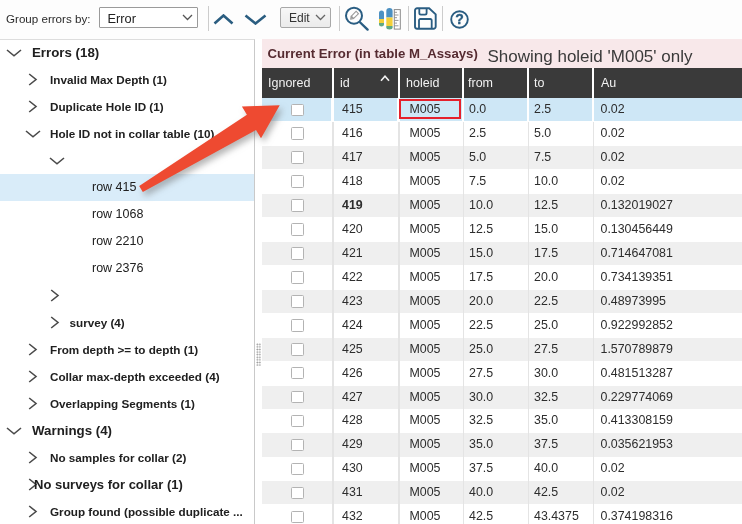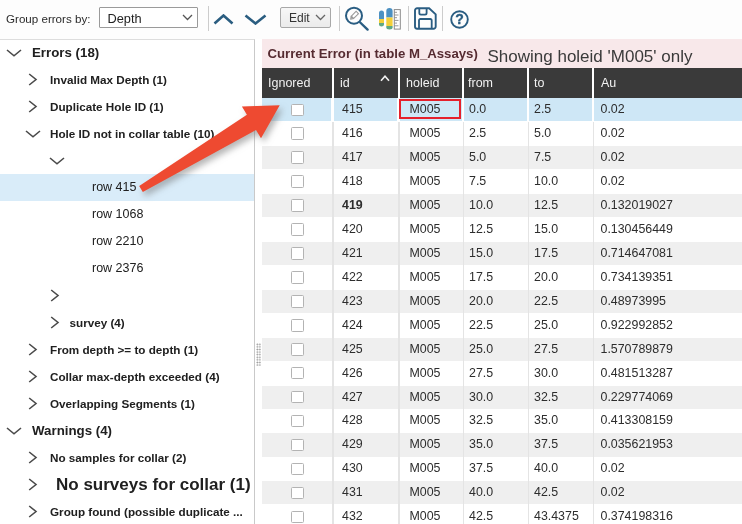--- a/index.html
+++ b/index.html
@@ -11,21 +11,21 @@
 .trow{position:absolute;left:0;width:253.5px;height:27px;line-height:27px;color:#202020;white-space:nowrap;}
 .tlabel{position:absolute;top:0;font-size:13.2px;font-weight:bold;}
 .sep{position:absolute;top:6px;height:25px;width:1px;background:#ccc;}
 </style>
 </head>
 <body>
 
 <div class="abs" style="left:0;top:0;width:742px;height:38.5px;background:#fdfdfd;"></div>
 <div class="abs" style="left:6px;top:11.5px;font-size:11.6px;color:#2b2b2b;">Group errors by:</div>
 <div class="abs" style="left:98.5px;top:6.5px;width:97px;height:19.5px;border:1px solid #9a9a9a;background:#fff;border-radius:1px;"></div>
-<div class="abs" style="left:107.5px;top:10.5px;font-size:12.8px;color:#222;">Depth</div>
+<div class="abs" style="left:107.5px;top:10.5px;font-size:12.8px;color:#222;">Error</div>
 <svg class="abs" style="left:182px;top:14px;" width="11" height="7" viewBox="0 0 11 7">
     <path d="M1 1 L5.5 5.5 L10 1" fill="none" stroke="#555" stroke-width="1.3"></path>
   </svg>
 <div class="sep" style="left:207.5px;"></div>
 <svg class="abs" style="left:212.5px;top:13.5px;" width="21" height="11" viewBox="0 0 21 11">
     <path d="M1.5 9.5 L10.5 1.5 L19.5 9.5" fill="none" stroke="#2a5d80" stroke-width="2.6"></path>
   </svg>
 <svg class="abs" style="left:243.5px;top:13.5px;" width="23" height="11" viewBox="0 0 23 11">
     <path d="M1.5 1.5 L11.5 9.5 L21.5 1.5" fill="none" stroke="#2a5d80" stroke-width="2.6"></path>
   </svg>
@@ -151,21 +151,21 @@
 <div class="trow" style="top:443.5px;">
 <svg style="position:absolute;left:28px;top:7.5px;" width="10" height="13" viewBox="0 0 10 13">
       <path d="M1.2 1 L8 6.5 L1.2 12" fill="none" stroke="#4a4a4a" stroke-width="1.6"></path>
     </svg>
 <span class="tlabel" style="left:50px;font-size:11.7px;font-weight:bold;">No samples for collar (2)</span>
 </div>
 <div class="trow" style="top:470.5px;">
 <svg style="position:absolute;left:28px;top:7.5px;" width="10" height="13" viewBox="0 0 10 13">
       <path d="M1.2 1 L8 6.5 L1.2 12" fill="none" stroke="#4a4a4a" stroke-width="1.6"></path>
     </svg>
-<span class="tlabel" style="left:56px;font-size:17px;font-weight:bold;">No surveys for collar (1)</span>
+<span class="tlabel" style="left:34px;font-size:13px;font-weight:bold;">No surveys for collar (1)</span>
 </div>
 <div class="trow" style="top:497.5px;">
 <svg style="position:absolute;left:28px;top:7.5px;" width="10" height="13" viewBox="0 0 10 13">
       <path d="M1.2 1 L8 6.5 L1.2 12" fill="none" stroke="#4a4a4a" stroke-width="1.6"></path>
     </svg>
 <span class="tlabel" style="left:50px;font-size:11.7px;font-weight:bold;">Group found (possible duplicate ...</span>
 </div>
 <div class="abs" style="left:255.6px;top:342.5px;width:5px;height:23px;background-image:radial-gradient(circle,#8f8f8f 0.75px,transparent 0.95px);background-size:2.6px 2.6px;"></div>
 <div class="abs" style="left:261.5px;top:39px;width:480.5px;height:29px;background:#f8e8ea;"></div>
 <div class="abs" style="left:267.5px;top:45.5px;font-size:13.2px;font-weight:bold;color:#562b31;">Current Error (in table M_Assays)</div>

